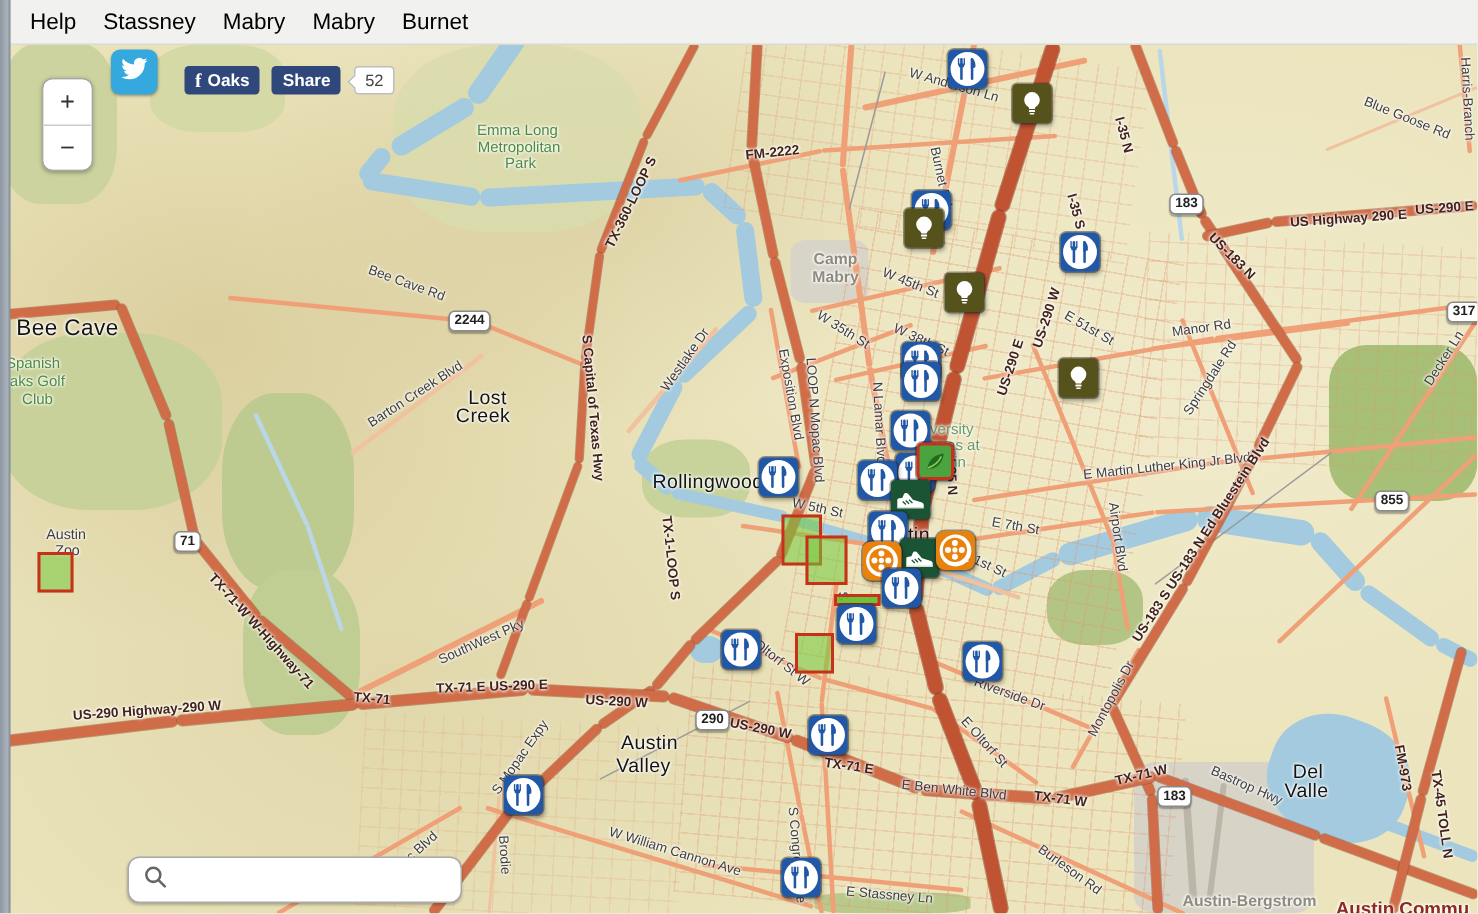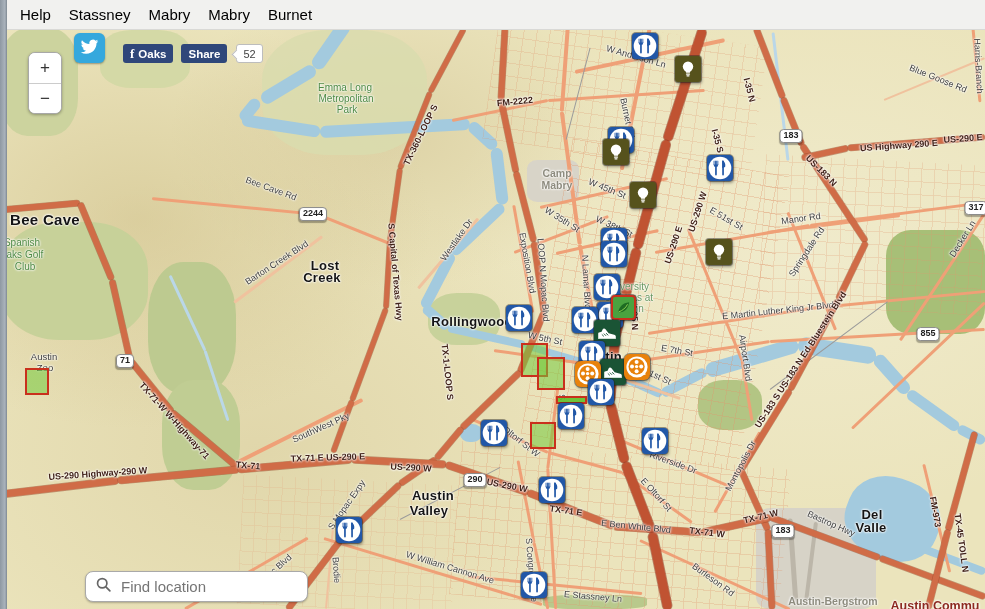--- a/index.html
+++ b/index.html
@@ -29,21 +29,21 @@
       repeating-linear-gradient(90deg, rgba(224,150,110,.75) 0 1px, transparent 1px 13px);}
   .road{position:absolute;}
   .road.art{background:var(--c-road-art);}
   .road.st{background:var(--c-road-st);}
   .road.hw{background:var(--c-road-hw);box-shadow:0 0 0 .6px rgba(150,70,40,.5);}
   .road.i35{background:var(--c-road-i35);box-shadow:0 0 0 .8px rgba(140,50,30,.55);}
   .road.rr{background:var(--c-road-rr);}
   .road.rwy{background:var(--c-road-rwy);}
   .map-label{position:absolute;white-space:nowrap;font-size:9px;color:#3e3e3e;
     text-shadow:0 0 2px #fff,0 0 2px #fff,0 0 3px #fff;line-height:1;}
-  .map-label.city{font-weight:bold;font-size:13px;color:#141414;letter-spacing:.3px;}
+  .map-label.city{font-weight:normal;font-size:13px;color:#141414;letter-spacing:.3px;}
   .map-label.hwy{font-weight:bold;color:#42231a;}
   .map-label.green{color:#4e8a44;font-size:10px;padding-left:12px;}
   .map-label.green2{color:#6a9964;font-size:10px;}
   .map-label.gray{color:#8d8b7e;font-weight:bold;font-size:10.5px;}
   .map-label.maroon{color:#8d2a20;font-weight:bold;font-size:12.5px;}
   .shield{position:absolute;background:#fff;border:1.5px solid #8a8a8a;border-radius:4px;
     font-size:9px;font-weight:bold;color:#222;padding:1px 3px;line-height:1.1;box-shadow:0 1px 1px rgba(0,0,0,.3);}
   .zone{position:absolute;background:rgba(116,202,60,.55);border:2px solid var(--c-zoneborder);box-sizing:border-box;}
   .zone.solid{background:rgba(96,192,42,.9);}
   .marker{position:absolute;width:26px;height:26px;border-radius:4px;display:flex;align-items:center;justify-content:center;
@@ -656,16 +656,15 @@
     <div class="bubble">
       <span>52</span>
     </div>
   </div>
 
   <div class="search">
     <span><svg width="17" height="17" viewBox="0 0 20 20" fill="none" stroke="#666" stroke-width="2">
           <circle cx="8.5" cy="8.5" r="5.5"></circle>
           <path d="M12.8 12.8 17.5 17.5" stroke-linecap="round"></path>
         </svg></span>
-    <input type="text" placeholder="Find location" style="">
   </div>
 
 </div>
 
 </body></html>

